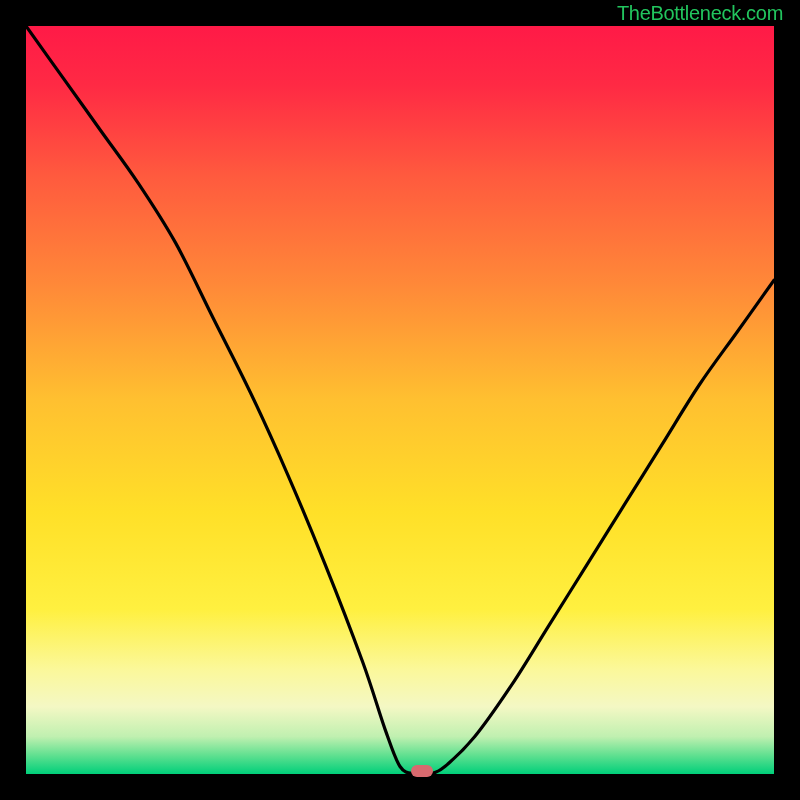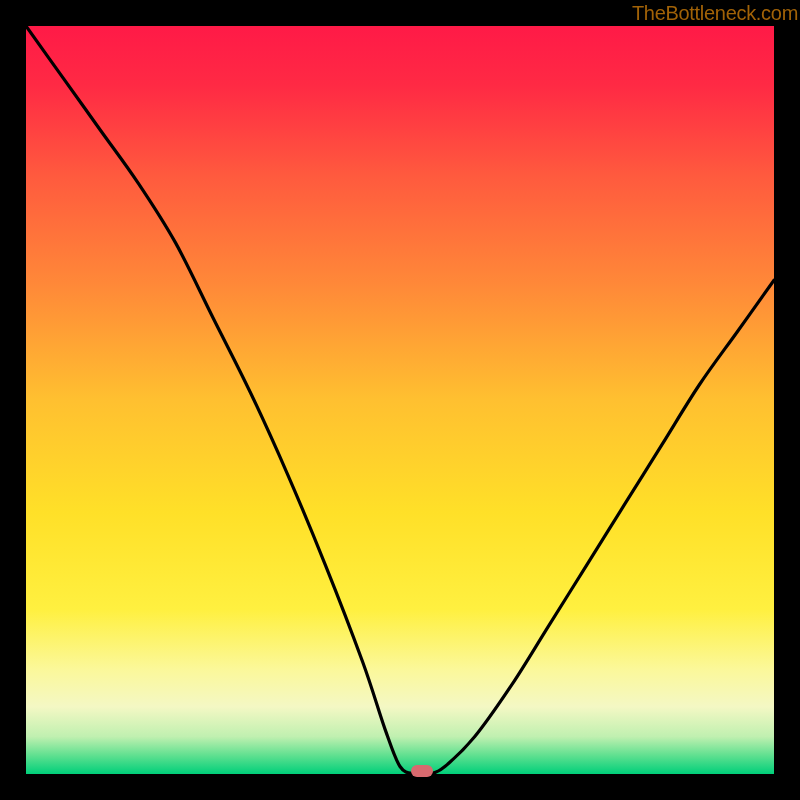--- a/index.html
+++ b/index.html
@@ -8,22 +8,22 @@
     width: 800px;
     height: 800px;
     background: #000;
     font-family: Arial, Helvetica, sans-serif;
     position: relative;
     overflow: hidden;
   }
   .watermark {
     position: absolute;
     top: 2px;
-    right: 2px;
-    color: #a16207;
+    right: 17px;
+    color: #22c55e;
     font-size: 20px;
     font-weight: 500;
     z-index: 10;
     letter-spacing: -0.3px;
   }
   .plot-area {
     position: absolute;
     left: 26px;
     top: 26px;
     width: 748px;

